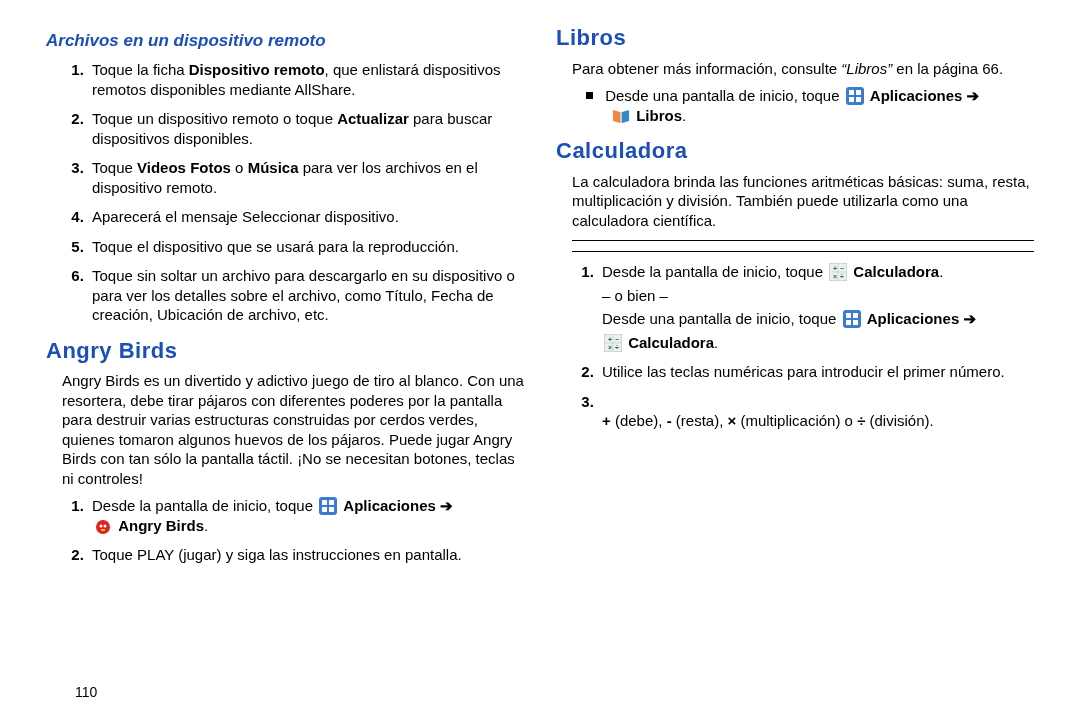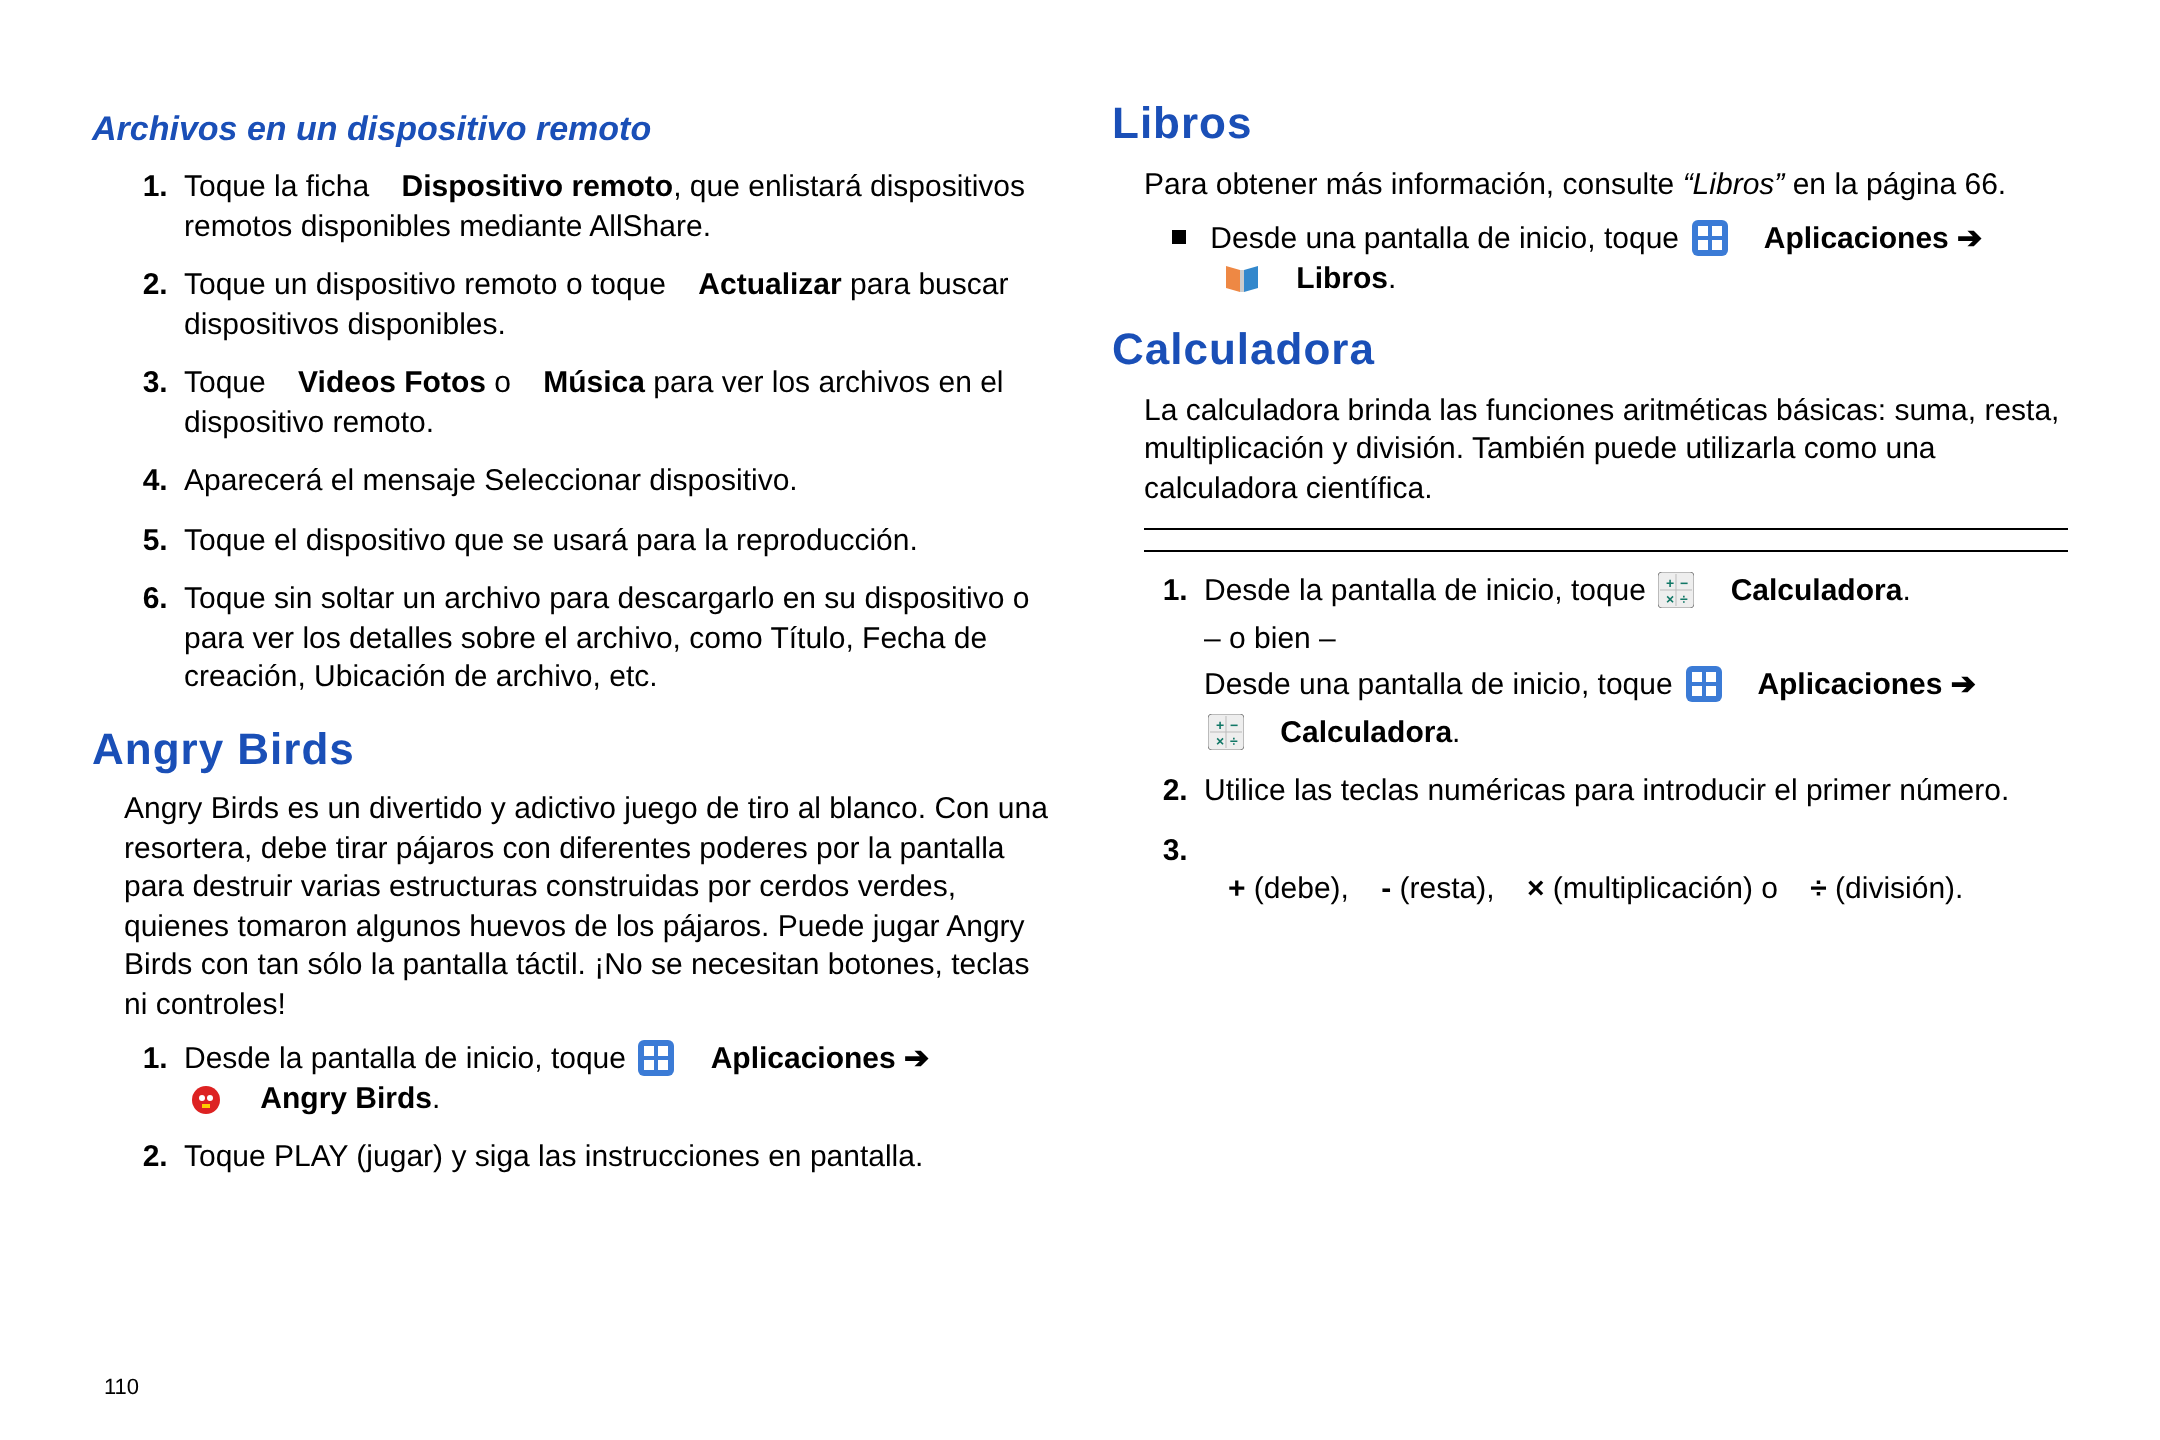--- a/index.html
+++ b/index.html
@@ -8,21 +8,21 @@
     font-family: Arial, Helvetica, sans-serif;
     font-size: 15px;
     color: #000;
     background: #fff;
     width: 1080px;
     height: 720px;
     box-sizing: border-box;
   }
   .page {
     display: flex;
-    padding: 48px 30px 20px 30px;
+    padding: 24px 30px 20px 30px;
     box-sizing: border-box;
     width: 1080px;
     height: 720px;
     line-height: 1.3;
   }
   .col {
     width: 50%;
     box-sizing: border-box;
     padding: 0 16px;
   }
@@ -50,21 +50,21 @@
   }
   ol.steps > li::marker {
     font-weight: bold;
   }
   .para {
     margin: 4px 0 8px 16px;
   }
   .sub {
     margin: 4px 0 4px 0;
   }
-  b { font-weight: bold; margin-left: 12px; }
+  b { font-weight: bold; }
   .ital-ref { font-style: italic; }
   .bullet-square {
     display: inline-block;
     width: 7px;
     height: 7px;
     background: #000;
     margin: 0 8px 0 30px;
     vertical-align: 2px;
   }
   .bullet-row {
@@ -81,22 +81,22 @@
     border: none;
     border-top: 1px solid #000;
     margin: 10px 0 10px 16px;
   }
   .tip {
     margin: 6px 0 6px 16px;
   }
   .pagenum {
     position: absolute;
     bottom: 20px;
-    left: 52px;
-    font-size: 11px;
+    left: 75px;
+    font-size: 14px;
   }
   .cont {
     margin-left: 54px;
   }
 </style>
 </head>
 <body>
 
 <div class="page">
 

